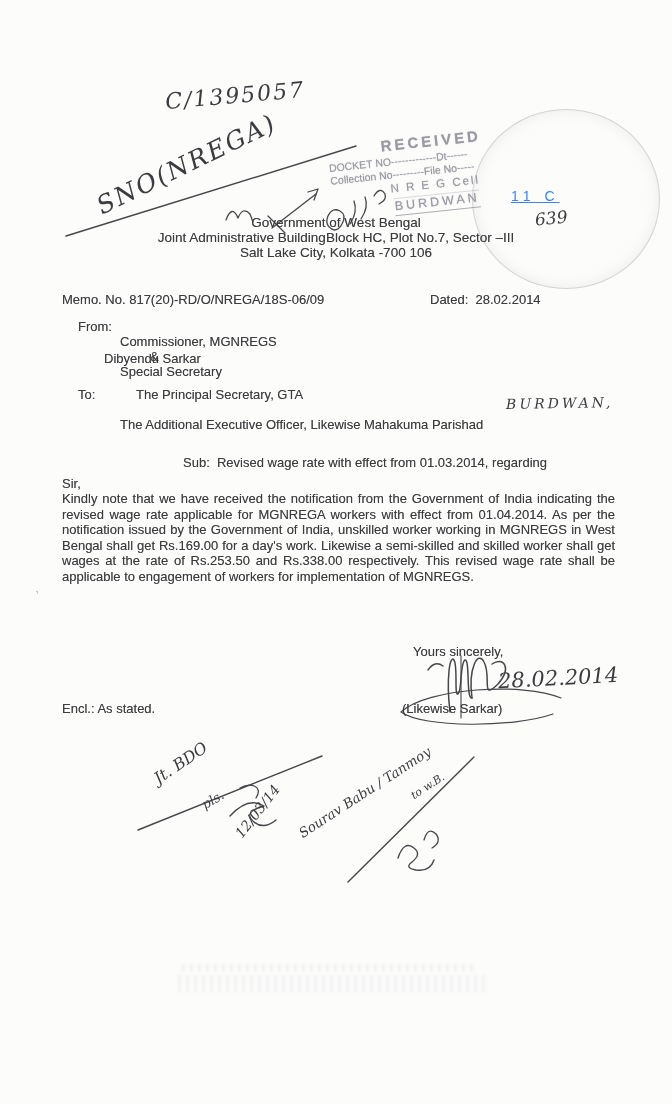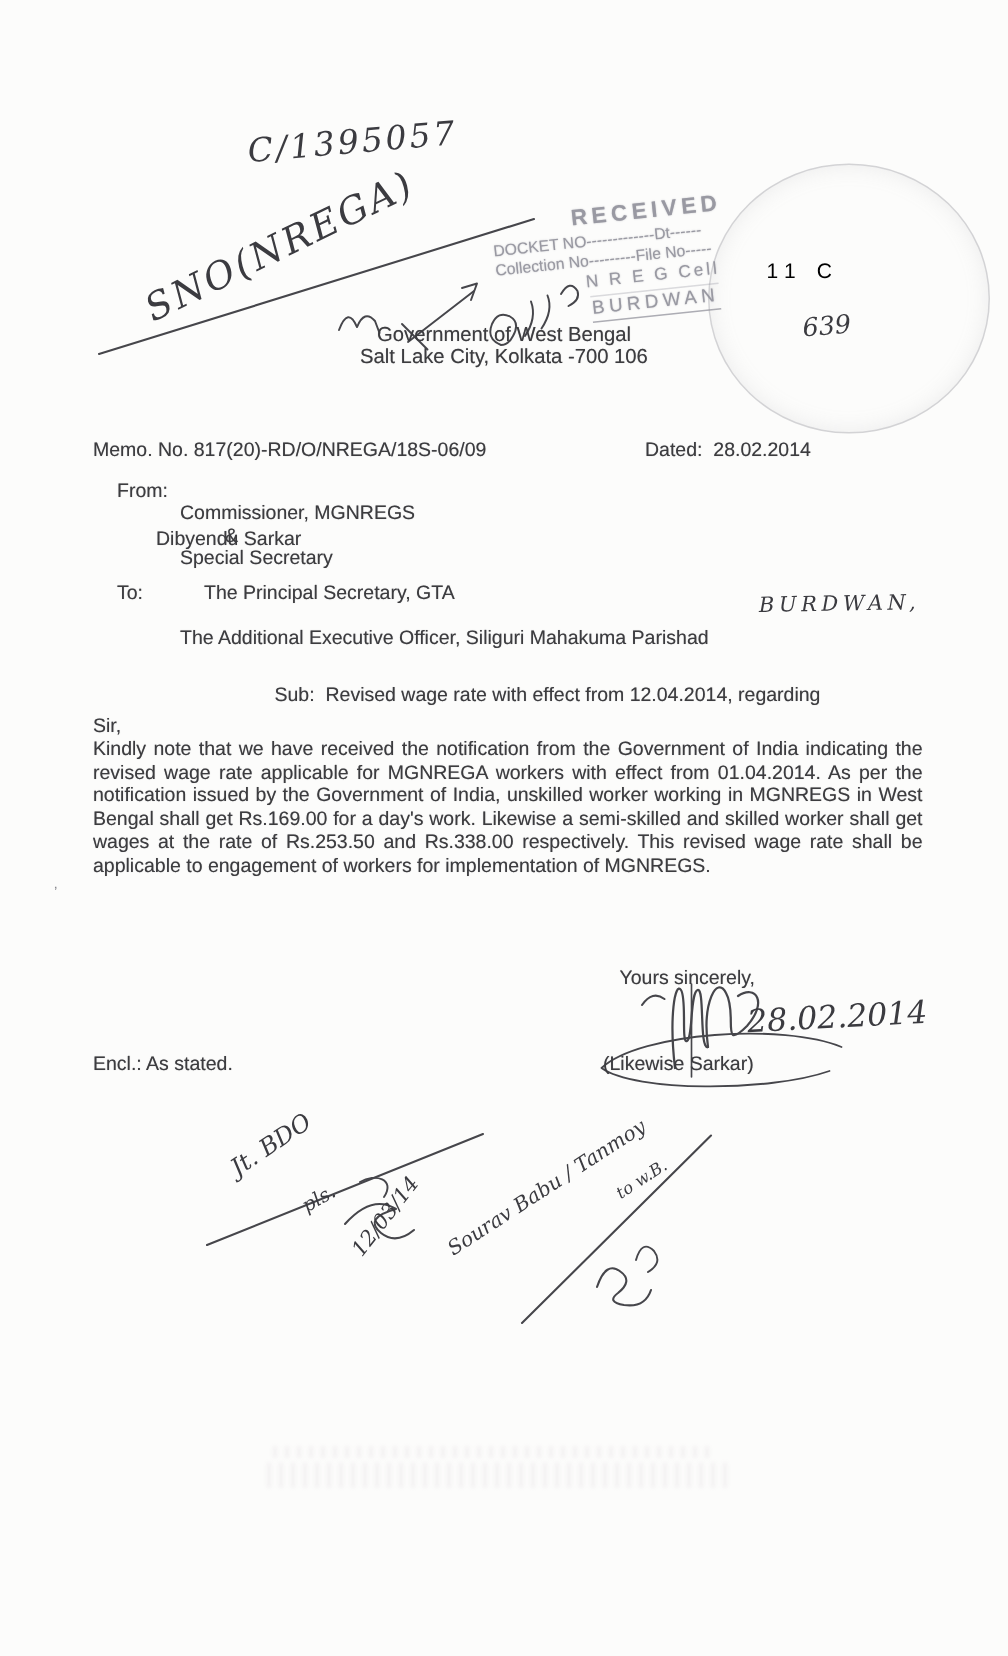--- a/index.html
+++ b/index.html
@@ -26,21 +26,21 @@
   .stamp .t{font-size:15px;font-weight:bold;letter-spacing:3px;}
   .stamp .s{font-size:10.5px;text-align:left;white-space:pre;}
   .stamp .c{font-size:11.5px;letter-spacing:2px;}
   .stamp .b{font-size:12.5px;letter-spacing:3px;display:inline-block;border-bottom:1px solid rgba(143,143,153,.8);border-top:1px solid rgba(143,143,153,.35);}
   
   .round{
     left:472px;top:109px;width:186px;height:178px;border-radius:50%;
     border:1.6px solid rgba(150,150,158,.4);
     box-shadow:inset 0 0 14px rgba(160,160,168,.18);
   }
-  .round .code{position:absolute;left:38px;top:62px;color:#000000;font-size:14px;letter-spacing:5px;}
+  .round .code{position:absolute;left:38px;top:78px;color:#3b82f6;font-size:14px;letter-spacing:5px;text-decoration:underline;}
   .round .num{position:absolute;left:62px;top:98px;font-size:17px;transform:rotate(-5deg);}
   svg.ink{position:absolute;fill:none;stroke:#46464b;stroke-linecap:round;stroke-linejoin:round;}
   .ghost{position:absolute;filter:blur(1.4px);opacity:.55;
     background:repeating-linear-gradient(90deg,rgba(150,130,150,.18) 0 3px,rgba(150,130,150,0) 3px 8px);}
   .speck{position:absolute;color:#8a8a90;font-size:10px;}
 </style>
 </head>
 <body>
 
 <div class="sheet">
@@ -71,38 +71,39 @@
     <div><span class="b">BURDWAN</span></div>
   </div>
 
   <div class="abs round">
     <div class="code">11 C</div>
     <div class="num hw">639</div>
   </div>
 
   <div class="abs typed center" style="top:215px;font-size:13.5px;line-height:15.2px;">
     <div>Government of West Bengal</div>
+    <div>Joint Administrative BuildingBlock HC, Plot No.7, Sector –III</div>
     <div>Salt Lake City, Kolkata -700 106</div>
   </div>
 
   <div class="abs typed" style="left:62px;top:292px;">Memo. No. 817(20)-RD/O/NREGA/18S-06/09</div>
   <div class="abs typed pre" style="left:430px;top:292px;">Dated:  28.02.2014</div>
 
   <div class="abs typed" style="left:78px;top:319px;">From:</div>
   <div class="abs typed" style="left:104px;top:319px;margin-top:32px;">Dibyendu Sarkar</div>
   <div class="abs typed" style="left:120px;top:334px;">Commissioner, MGNREGS</div>
   <div class="abs typed" style="left:150px;top:349px;">&amp;</div>
   <div class="abs typed" style="left:120px;top:364px;">Special Secretary</div>
 
   <div class="abs typed" style="left:78px;top:387px;">To:</div>
   <div class="abs typed" style="left:136px;top:387px;">The Principal Secretary, GTA</div>
-  <div class="abs typed" style="left:120px;top:417px;">The Additional Executive Officer, Siliguri Mahakuma Parishad</div>
+  <div class="abs typed" style="left:120px;top:417px;">The Additional Executive Officer, Likewise Mahakuma Parishad</div>
   <div class="abs hw" style="left:506px;top:395px;font-size:14px;letter-spacing:3px;transform:rotate(-1deg);">BURDWAN,</div>
 
-  <div class="abs typed pre" style="left:183px;top:455px;">Sub:  Revised wage rate with effect from 12.04.2014, regarding</div>
+  <div class="abs typed pre" style="left:183px;top:455px;">Sub:  Revised wage rate with effect from 01.03.2014, regarding</div>
 
   <div class="abs typed" style="left:62px;top:476px;">Sir,</div>
   <div class="abs typed just" style="left:62px;top:491px;width:553px;">Kindly note that we have received the notification from the Government of India indicating the revised wage rate applicable for MGNREGA workers with effect from 01.04.2014.  As per the notification issued by the Government of India, unskilled worker working in MGNREGS in West Bengal shall get Rs.169.00 for a day's work.  Likewise a semi-skilled and skilled worker shall get wages at the rate of Rs.253.50 and Rs.338.00 respectively.  This revised wage rate shall be applicable to engagement of workers for implementation of MGNREGS.</div>
   <div class="speck" style="left:36px;top:590px;">’</div>
 
   <div class="abs typed" style="left:413px;top:644px;">Yours sincerely,</div>
   <svg class="ink" style="left:420px;top:648px;" width="110" height="72">
     <path d="M8 22 q7 -10 15 -4" stroke-width="1.4"></path>
     <path d="M30 64 C26 30 30 6 34 12 C38 18 34 48 38 46 C42 44 40 14 45 12 C50 10 46 52 52 50" stroke-width="1.5"></path>
     <path d="M52 50 C48 20 58 2 64 14 C72 28 60 54 78 36 C92 20 84 8 72 16" stroke-width="1.5"></path>

